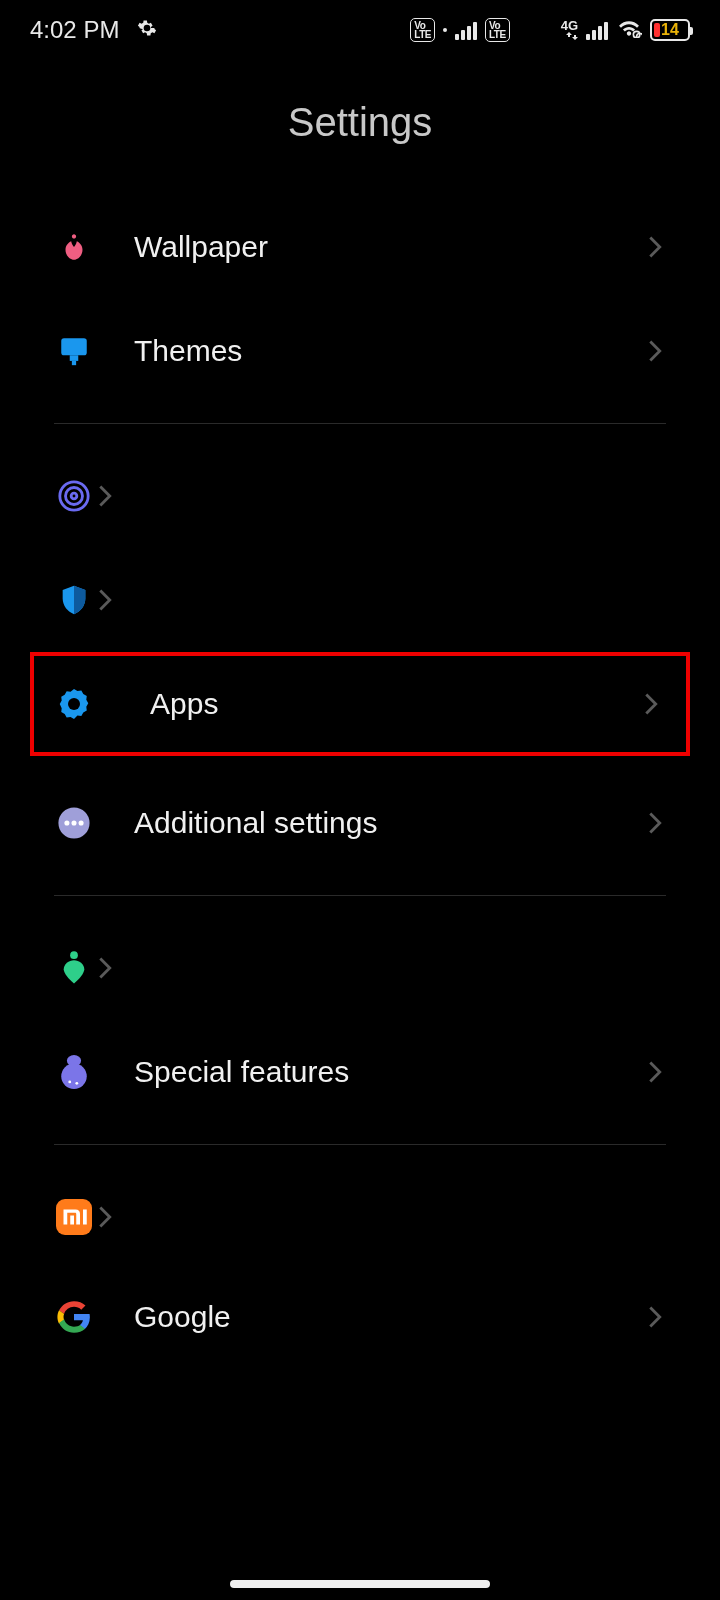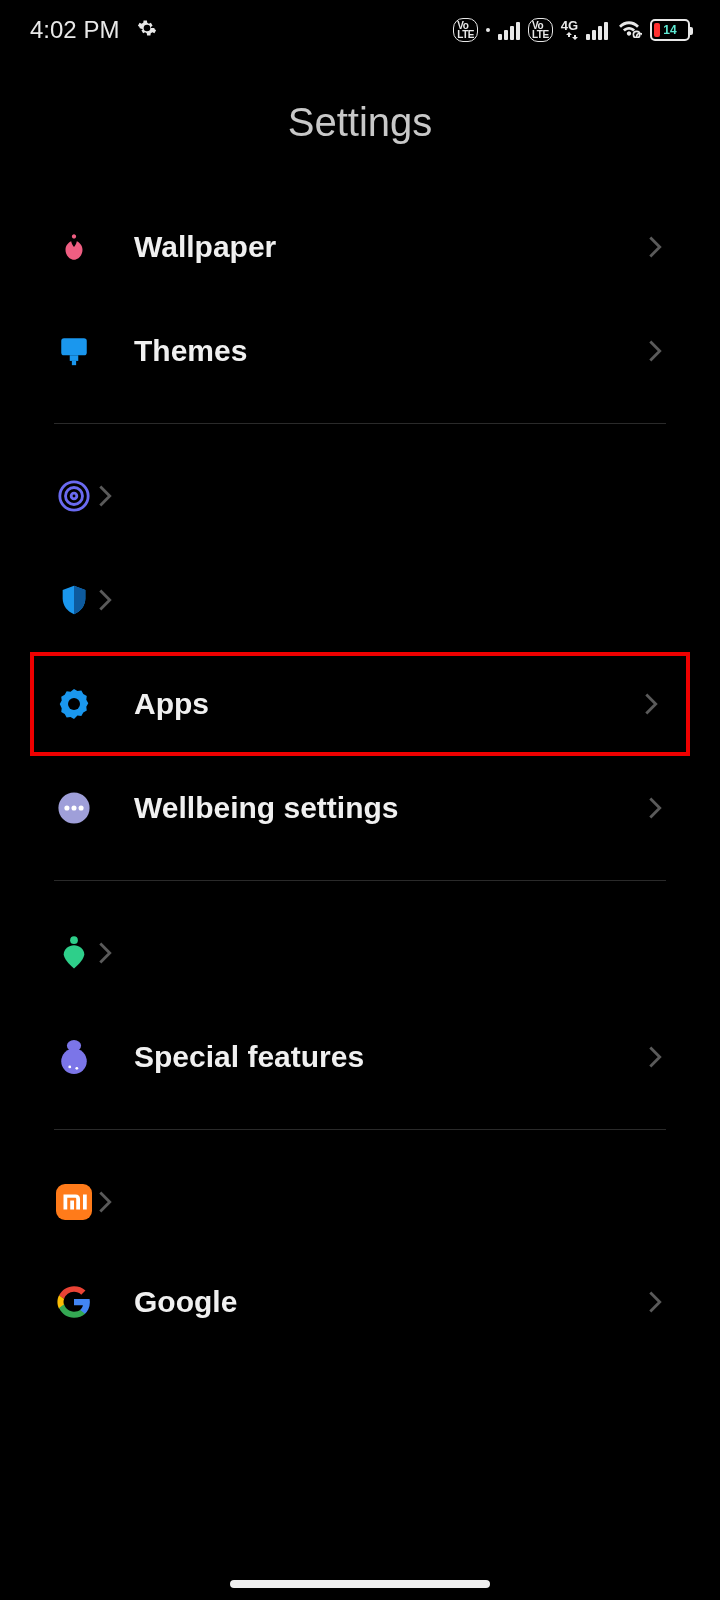--- a/index.html
+++ b/index.html
@@ -43,76 +43,77 @@
       width: 40px;
       height: 40px;
       display: flex;
       align-items: center;
       justify-content: center;
       flex: 0 0 40px;
     }
     .label-col {
       flex: 1;
       font-size: 30px;
-      font-weight: 700;
+      font-weight: 400;
       color: #f0f0f0;
       padding-left: 40px;
       line-height: 1.25;
     }
     .chevron-col {
       width: 22px;
       flex: 0 0 22px;
       display: flex;
       align-items: center;
       justify-content: center;
     }
     .divider {
       height: 1px;
       background: #2a2a2a;
       margin: 20px 54px;
     }
     .highlight {
       border: 4px solid #ee0000;
-      margin: 0 30px 0 30px;
+      margin: 0 30px 15px 30px;
       padding: 24px 20px 24px 20px;
+      gap: 16px;
     }
     .highlight .chevron-col { margin-right: 4px; }
     .gesture-bar {
       position: absolute;
       bottom: 12px;
       left: 50%;
       transform: translateX(-50%);
       width: 260px;
       height: 8px;
       background: #f0f0f0;
       border-radius: 4px;
     }
     .volte-box {
       border: 1.5px solid #e8e8e8;
-      border-radius: 10px;
+      border-radius: 5px;
       font-size: 10px;
       line-height: 9px;
       padding: 2px 3px;
       font-weight: 700;
       letter-spacing: -0.5px;
     }
     .signal-bars {
       display: flex;
       align-items: flex-end;
       gap: 2px;
       height: 20px;
     }
     .signal-bars span {
       width: 4px;
       background: #e8e8e8;
       border-radius: 1px;
     }
     .sig-tiny-dot { width:4px; height:4px; border-radius:50%; background:#e8e8e8; }
     .net-label { font-size: 13px; line-height: 11px; font-weight:600; }
-    .net-stack { display:flex; flex-direction:column; align-items:flex-end; gap:1px; }
+    .net-stack { display:flex; flex-direction:column; align-items:flex-end; gap:1px;margin-left:43px; }
     .battery {
       width: 40px;
       height: 22px;
       border: 2px solid #e8e8e8;
       border-radius: 5px;
       position: relative;
       display: flex;
       align-items: center;
       padding: 2px;
     }
@@ -129,23 +130,23 @@
     .battery-fill {
       width: 20%;
       height: 100%;
       background: #ff3030;
       border-radius: 2px;
     }
     .battery-text {
       position: absolute;
       left: 0; right: 0;
       text-align: center;
-      font-size: 12px;
+      font-size: 16px;
       font-weight: 700;
-      color: #5eead4;
+      color: #eab308;
     }
     .cut-off {
       padding-top: 28px;
       padding-bottom: 0;
       min-height: 60px;
     }
     .cut-off .label-col { color: #f0f0f0; }
   </style>
 </head>
 <body>
@@ -278,21 +279,21 @@
 
   <div class="row">
     <div class="icon-col">
       <svg width="34" height="34" viewBox="0 0 24 24">
           <circle cx="12" cy="12" r="11" fill="#9f9fd9"></circle>
           <circle cx="7" cy="12" r="1.8" fill="#fff"></circle>
           <circle cx="12" cy="12" r="1.8" fill="#fff"></circle>
           <circle cx="17" cy="12" r="1.8" fill="#fff"></circle>
         </svg>
     </div>
-    <div class="label-col">Wellbeing settings</div>
+    <div class="label-col">Additional settings</div>
     <div class="chevron-col">
       <svg width="14" height="22" viewBox="0 0 8 14" fill="none" stroke="#5a5a5a" stroke-width="1.8">
           <path d="M1 1l6 6-6 6"></path>
         </svg>
     </div>
   </div>
 
   <div class="divider"></div>
 
   <div class="row">

